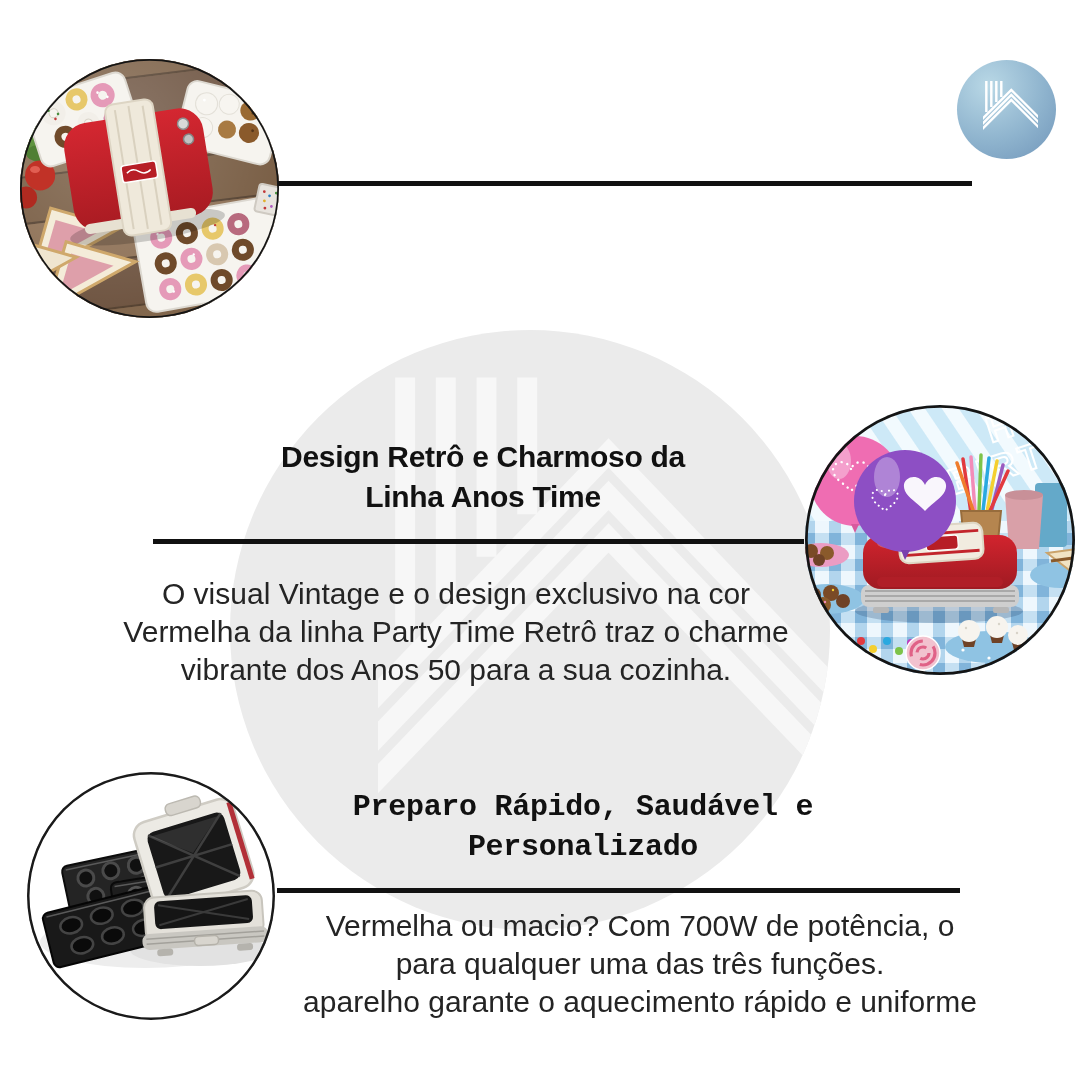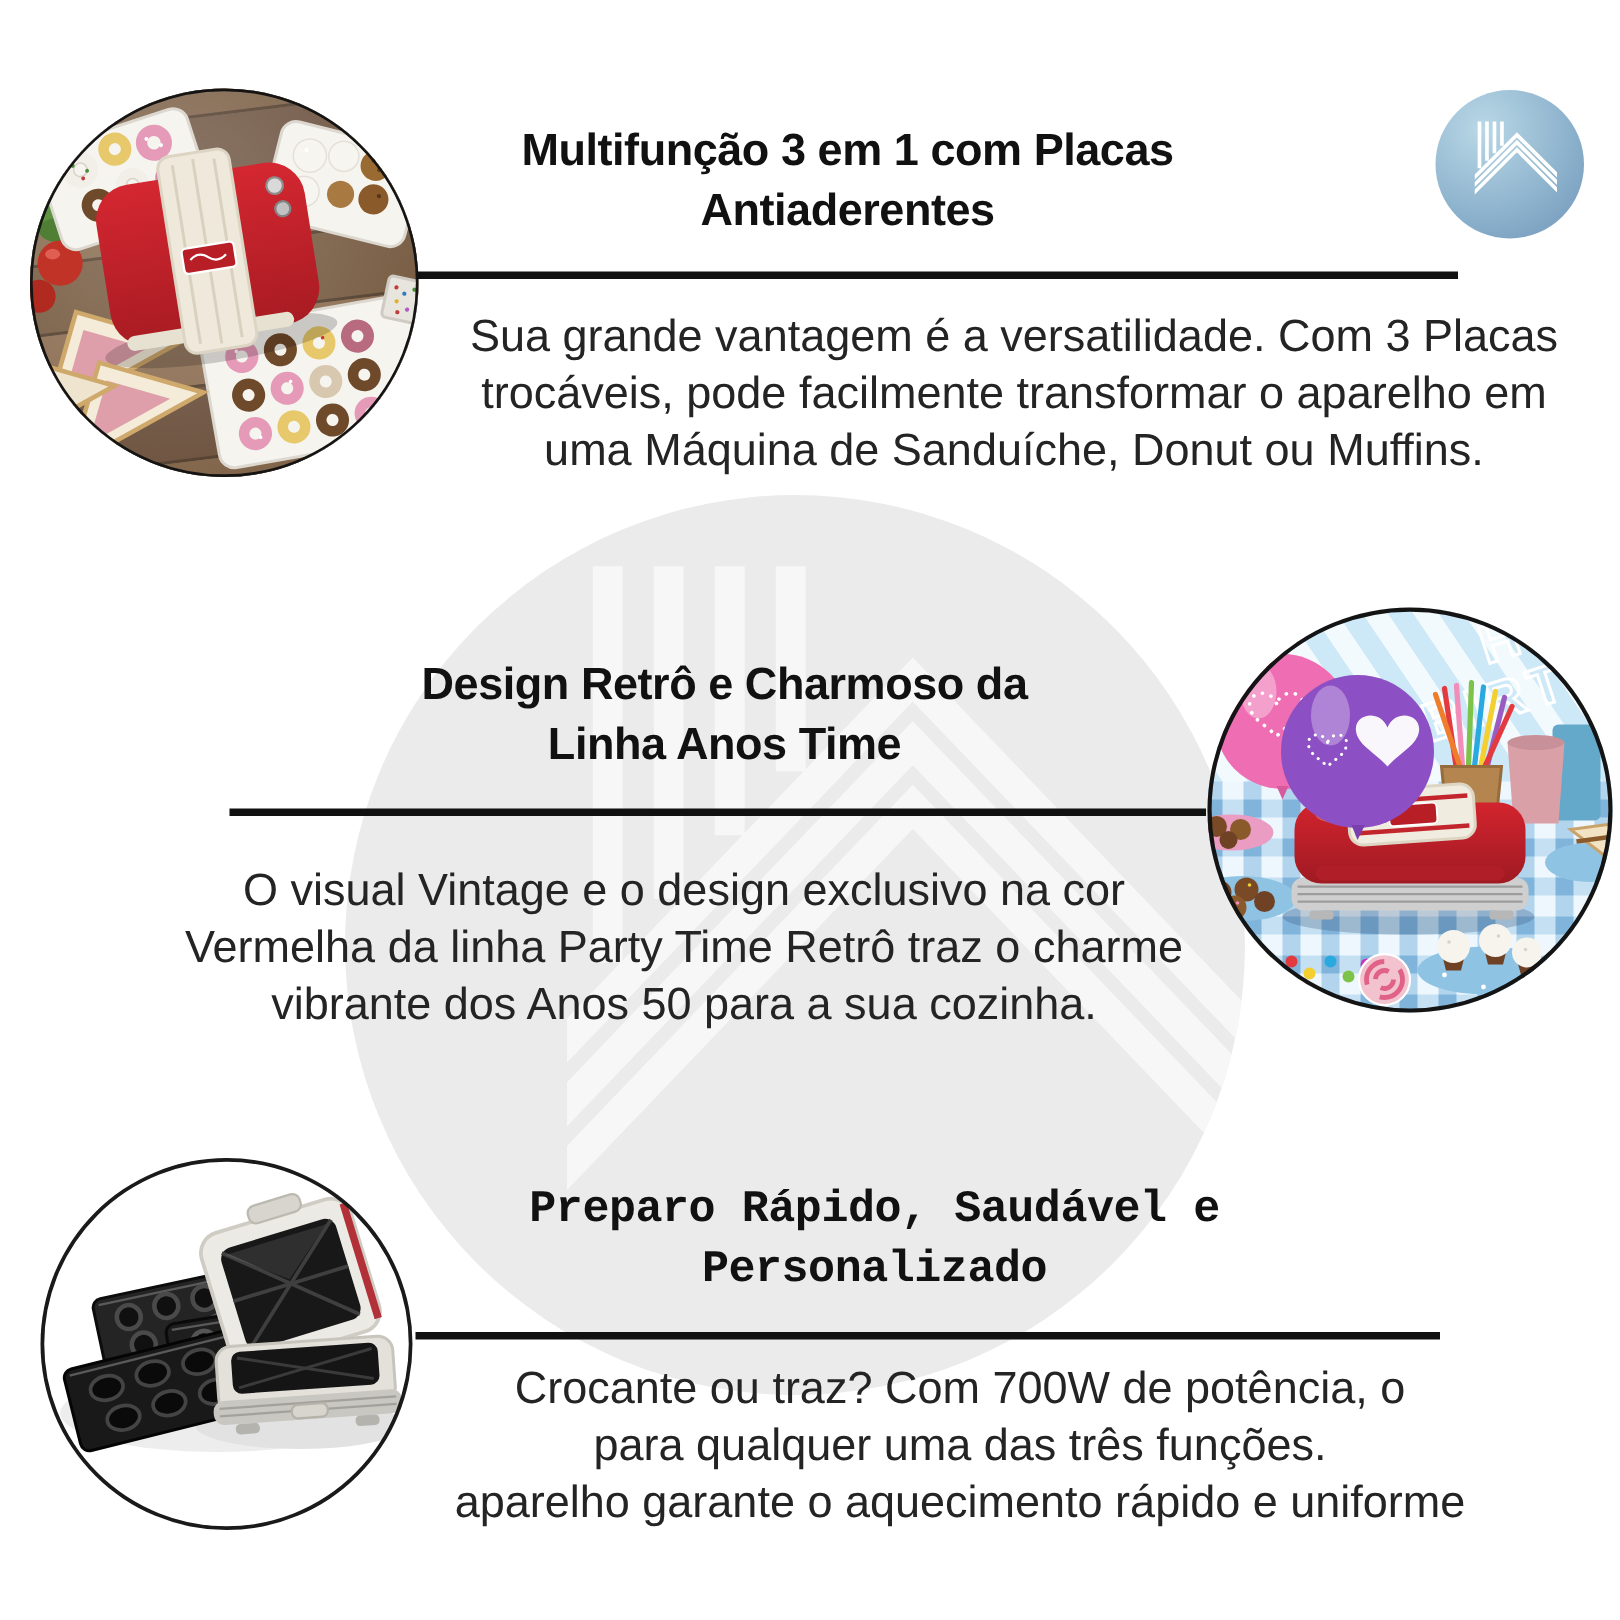--- a/index.html
+++ b/index.html
@@ -214,30 +214,21 @@
       </g>
     </svg>
   </div>
 
   <div class="abs logo-badge">
     <svg viewBox="0 0 100 100">
         <use href="#brandmark"></use>
       </svg>
   </div>
 
-  <div class="abs title" id="title1">
-    <span class="line">Multifunção 3 em 1 com Placas</span>
-    <span class="line">Antiaderentes</span>
-  </div>
   <div class="abs divider" id="divider1"></div>
-  <div class="abs body-text" id="body1">
-    <span class="line">Sua grande vantagem é a versatilidade. Com 3 Placas</span>
-    <span class="line">trocáveis, pode facilmente transformar o aparelho em</span>
-    <span class="line">uma Máquina de Sanduíche, Donut ou Muffins.</span>
-  </div>
 
   <div class="abs title" id="title2">
     <span class="line">Design Retrô e Charmoso da</span>
     <span class="line">Linha Anos Time</span>
   </div>
   <div class="abs divider" id="divider2"></div>
   <div class="abs body-text" id="body2">
     <span class="line">O visual Vintage e o design exclusivo na cor</span>
     <span class="line">Vermelha da linha Party Time Retrô traz o charme</span>
     <span class="line">vibrante dos Anos 50 para a sua cozinha.</span>
@@ -440,18 +431,18 @@
       </g>
     </svg>
   </div>
 
   <div class="abs title" id="title3">
     <span class="line">Preparo Rápido, Saudável e</span>
     <span class="line">Personalizado</span>
   </div>
   <div class="abs divider" id="divider3"></div>
   <div class="abs body-text" id="body3">
-    <span class="line">Crocante ou traz? Com 700W de potência, o</span>
+    <span class="line">Vermelha ou macio? Com 700W de potência, o</span>
     <span class="line">para qualquer uma das três funções.</span>
     <span class="line">aparelho garante o aquecimento rápido e uniforme</span>
   </div>
 
 </div>
 
 </body></html>

